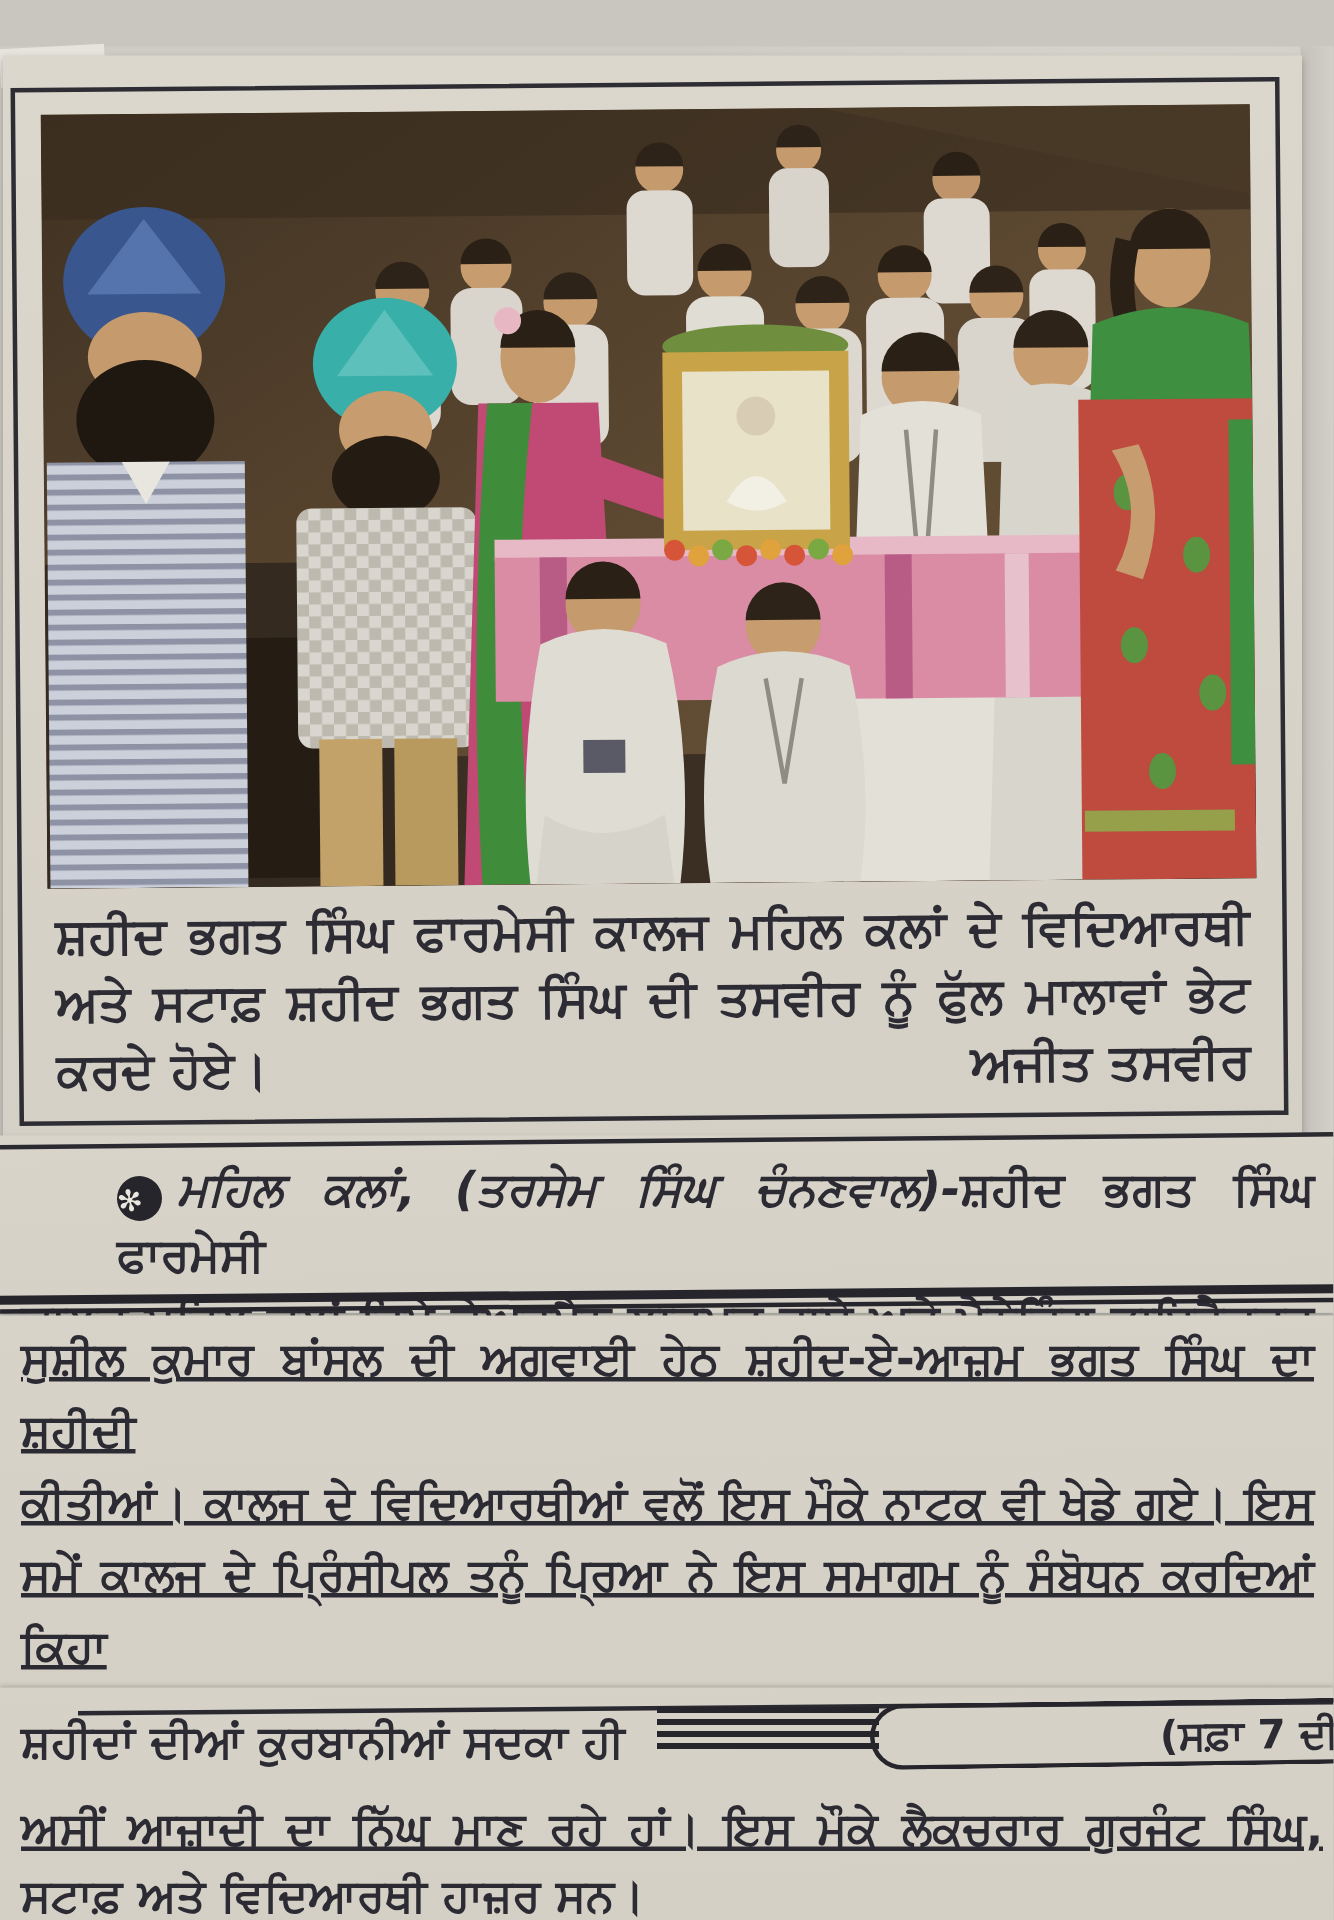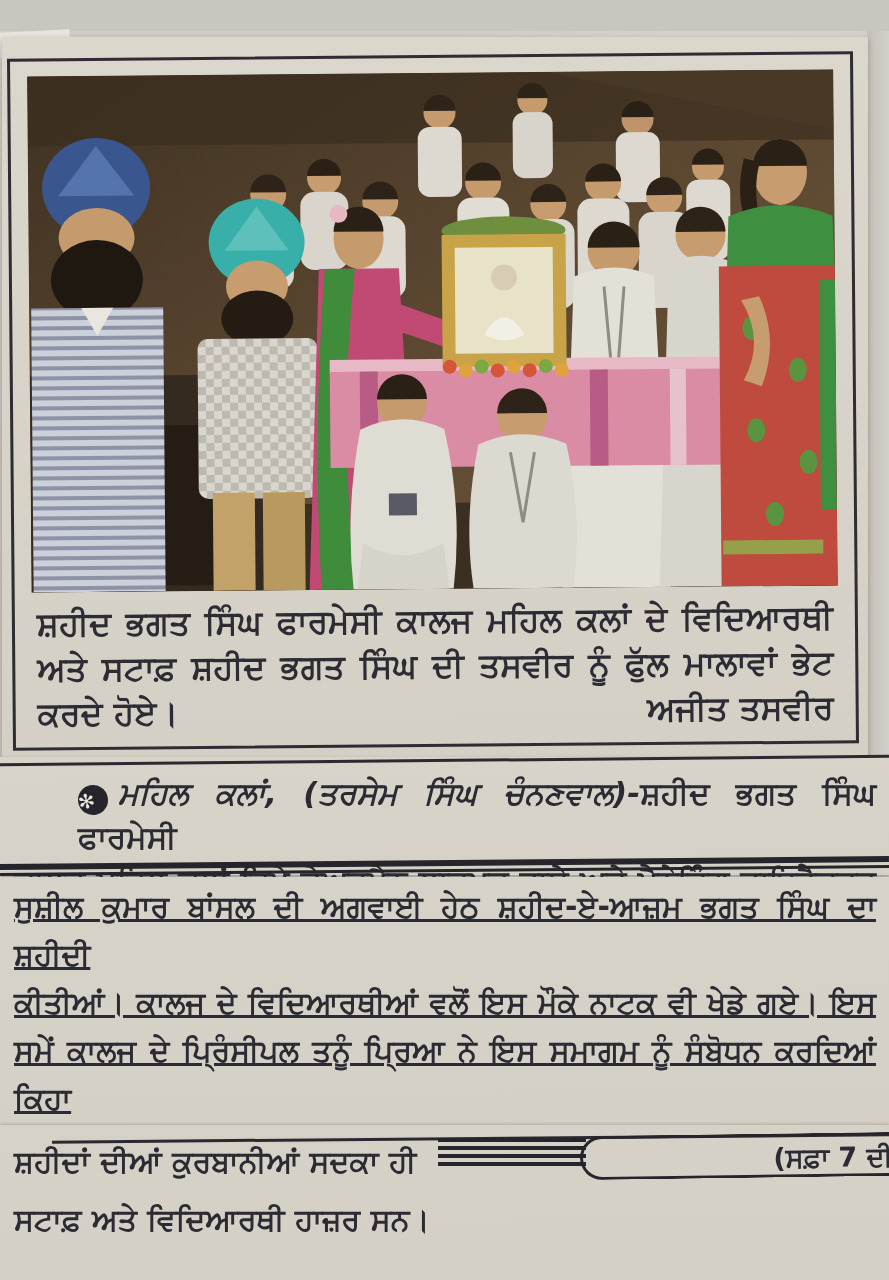--- a/index.html
+++ b/index.html
@@ -327,16 +327,17 @@
             <div></div>
             <div></div>
             <div></div>
           </div>
         <div class="jump-capsule">
           <span class="jump-label">(ਸਫ਼ਾ 7 ਦੀ</span>
         </div>
       </div>
     </div>
     <div class="bodyD">
+      <div class="jline">ਅਸੀਂ ਆਜ਼ਾਦੀ ਦਾ ਨਿੱਘ ਮਾਣ ਰਹੇ ਹਾਂ। ਇਸ ਮੌਕੇ ਲੈਕਚਰਾਰ ਗੁਰਜੰਟ ਸਿੰਘ,</div>
       <div class="dlast">ਸਟਾਫ਼ ਅਤੇ ਵਿਦਿਆਰਥੀ ਹਾਜ਼ਰ ਸਨ।</div>
     </div>
   </div>
 </div>
 
 </body></html>

